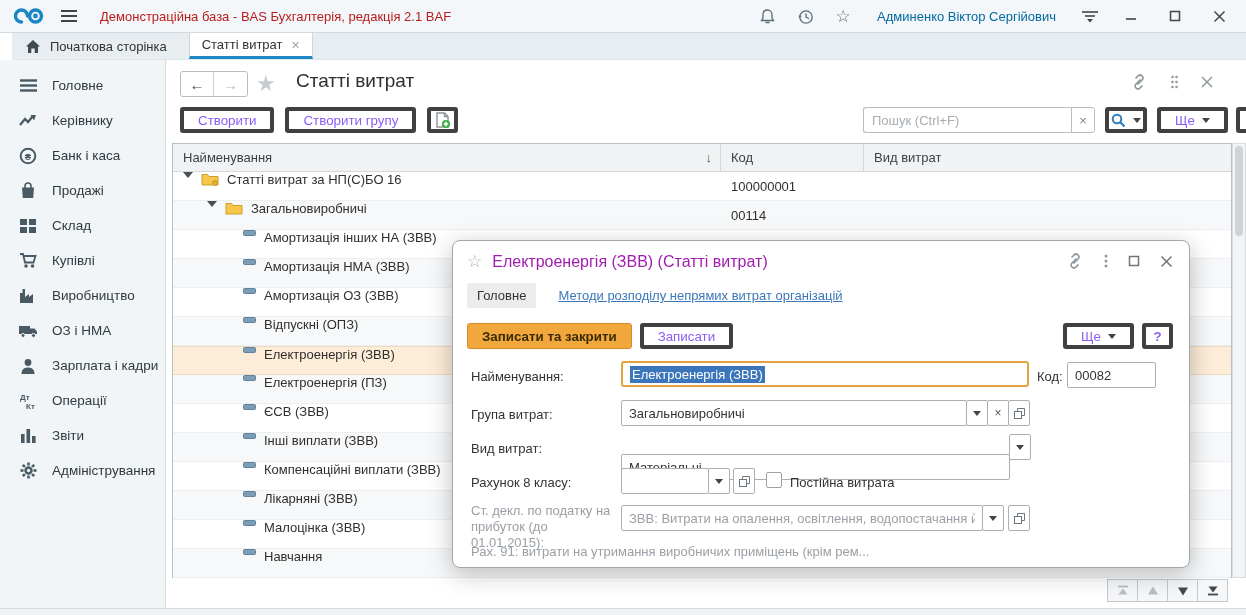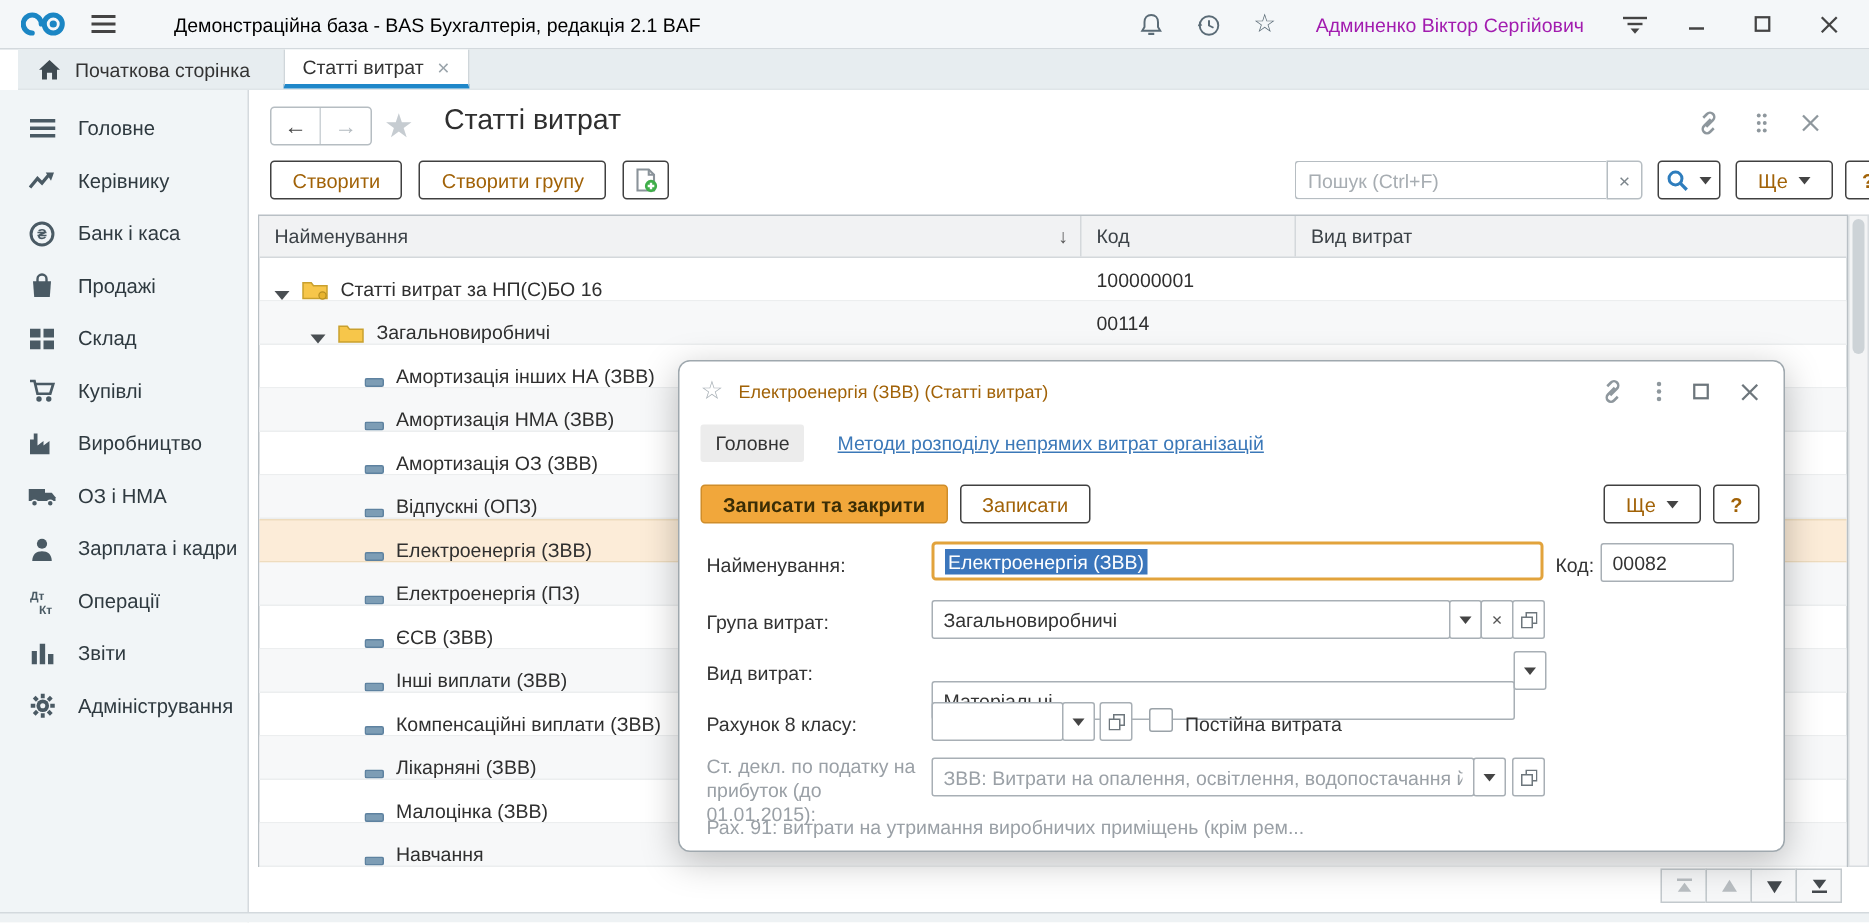--- a/index.html
+++ b/index.html
@@ -4,24 +4,24 @@
 <style>
   * { margin:0; padding:0; box-sizing:border-box; }
   html,body { width:1246px; height:615px; }
   body { font-family:"Liberation Sans","DejaVu Sans",sans-serif; font-size:13px; color:#333; background:#fff; position:relative; overflow:hidden; }
   .abs { position:absolute; }
 
   
   .topbar { left:0; top:0; width:1246px; height:33px; background:#f4f7f9; border-bottom:1px solid #d3d9dd; display:flex; align-items:center; }
   .logo { margin-left:14px; display:flex; align-items:center; }
   .hamburger { margin-left:16px; cursor:pointer; }
-  .app-title { margin-left:38px; color:#000000; }
+  .app-title { margin-left:22px; color:#b91c1c; }
   .topbar-right { margin-left:auto; display:flex; align-items:center; gap:18px; padding-right:14px; }
   .tb-icon { width:20px; height:20px; display:flex; align-items:center; justify-content:center; color:#5a6b76; }
-  .username { color:#a21caf; margin:0 6px; }
+  .username { color:#0369a1; margin:0 6px; }
   .winbtn { width:26px; height:20px; display:flex; align-items:center; justify-content:center; color:#444; }
 
   
   .tabbar { left:12px; top:33px; width:1246px; height:27px; background:#e7edf0; display:flex; align-items:stretch; border-bottom:1px solid #dfe5e8;}
   .tab-home { display:flex; align-items:center; gap:9px; padding:0 22px 0 13px; color:#333; }
   .tab { display:flex; align-items:center; gap:9px; padding:0 12px; background:#fff; border-left:1px solid #cfd6da; border-right:1px solid #cfd6da; border-bottom:3px solid #1f87c9; color:#333; }
   .tab-close { color:#9aa4ab; font-size:14px; }
 
   
   .sidebar { left:0; top:60px; width:166px; height:555px; background:#f1f5f7; border-right:1px solid #d5dade; padding-top:8px; }
@@ -32,59 +32,59 @@
   .main-bg { left:166px; top:60px; width:1080px; height:555px; background:#fff; }
   .navbtns { left:180px; top:71px; display:flex; border:1px solid #b6bdc2; border-radius:3px; overflow:hidden; background:#fff; }
   .navbtn { width:33px; height:24px; display:flex; align-items:center; justify-content:center; font-size:15px; }
   .navbtn.back { color:#444; border-right:1px solid #ccd2d6; }
   .navbtn.fwd { color:#b4bbc0; }
   .hdr-star { left:256px; top:71px; font-size:22px; color:#c6ccd1; }
   .page-title { left:296px; top:70px; font-size:19px; color:#2f2f2f; }
   .main-top-icons { left:1130px; top:74px; display:flex; gap:22px; align-items:center; color:#8e979d; }
 
   
-  .btn { display:inline-flex; align-items:center; justify-content:center; background:#fff; border:1px solid #404040; border-radius:3px; height:26px; padding:0 14px; color:#a16207; cursor:pointer; }
+  .btn { display:inline-flex; align-items:center; justify-content:center; background:#fff; border:4px solid #404040; border-radius:3px; height:26px; padding:0 14px; color:#8b5cf6; cursor:pointer; }
   .toolbar-left { left:180px; top:107px; display:flex; gap:11px; align-items:center; }
   .iconbtn { width:31px; padding:0; }
   .toolbar-right { left:845px; top:107px; display:flex; align-items:center; }
   .search-wrap { display:flex;margin-left:18px; }
   .search-input { width:208px; height:26px; border:1px solid #b6bdc2; border-right:none; border-radius:3px 0 0 3px; padding:0 8px; font-size:13px; color:#333; background:#fff; }
   .search-input::placeholder { color:#a7adb2; }
   .search-clear { width:24px; height:26px; border:1px solid #b6bdc2; border-radius:0 3px 3px 0; display:flex; align-items:center; justify-content:center; color:#7c858b; font-size:13px; background:#fff; }
   .caret { width:0; height:0; border-left:4px solid transparent; border-right:4px solid transparent; border-top:5px solid #444; display:inline-block; margin-left:7px; }
   .gap8 { width:8px; } .gap10 { width:10px; }
 
   
   .table { left:172px; top:143px; width:1060px; height:435px; border:1px solid #b9c0c5; background:#fff; }
   .thead { display:flex; height:28px; background:#f1f2f3; border-bottom:1px solid #d4d8db; color:#3f4His4; }
   .th { display:flex; align-items:center; padding-left:10px; color:#3c4247; border-right:1px solid #d4d8db; font-size:13px; }
   .th:last-child { border-right:none; }
   .c-name { width:548px; } .c-code { width:143px; } .c-kind { width:167px; } .c-acc { flex:1; }
   .sort-arrow { margin-left:auto; margin-right:8px; color:#555; }
   .trow { display:flex; height:29px; align-items:center; border-bottom:1px solid #eceeef; font-size:13px; color:#2f2f2f; }
   .trow.stripe { background:#f7f8f9; }
   .trow.selected { background:#fcecd8; border-top:1px solid #eedcbe; border-bottom:1px solid #eedcbe; }
-  .cell-name { width:548px; display:flex; align-items:flex-end; height:100%; }
+  .cell-name { width:548px; display:flex; align-items:flex-start; height:100%; }
   .cell-code { width:143px; padding-left:10px; } .cell-kind { width:167px; padding-left:10px; } .cell-acc { flex:1; }
   .ind0 { padding-left:10px; } .ind1 { padding-left:34px; } .ind2 { padding-left:70px; }
   .tree-caret { width:0; height:0; border-left:5px solid transparent; border-right:5px solid transparent; border-top:6px solid #4a4f53; margin-right:8px; }
   .row-label { margin-left:8px; }
 
   
   .list-nav { left:1108px; top:579px; display:flex; }
   .list-nav .nb { width:31px; height:23px; background:#f6f7f8; border:1px solid #c3c9cd; display:flex; align-items:center; justify-content:center; margin-left:-1px; }
   .vscroll { left:1232px; top:143px; width:14px; height:435px; background:#f3f4f5; border:1px solid #d9dde0; }
   .vthumb { position:absolute; left:2px; top:2px; width:8px; height:90px; background:#cdd3d7; border-radius:4px; }
   .statusline { left:0; top:608px; width:1246px; height:7px; background:#eef2f4; border-top:1px solid #d3d9dd; }
 
   
   .dialog { left:452px; top:240px; width:738px; height:328px; background:#fff; border:1px solid #9fa8ae; border-radius:8px; box-shadow:0 6px 24px rgba(0,0,0,.25); }
   .dlg-title-row { position:absolute; left:14px; top:10px; display:flex; align-items:center; gap:10px; }
   .dlg-star { color:#a9b1b7; font-size:17px; }
-  .dlg-title { font-size:12px; color:#a16207;text-align:center; }
+  .dlg-title { font-size:16px; color:#a21caf;text-align:center; }
   .dlg-icons { position:absolute; right:16px; top:12px; display:flex; gap:20px; align-items:center; color:#8e979d; }
   .dlg-tabs { position:absolute; left:14px; top:42px; display:flex; align-items:center; gap:22px; }
   .dlg-tab-active { background:#ececec; padding:5px 10px; color:#333; border-radius:2px; }
   .dlg-link { color:#3b78b8; text-decoration:underline; }
   .dlg-btnrow { position:absolute; left:14px; top:82px; right:16px; display:flex; align-items:center; }
   .btn-primary { background:#f1a73b; border:1px solid #cf8d2a; color:#3a2d05; font-weight:bold; }
   .frm-label { position:absolute; color:#333; font-size:13px; }
   .frm-label.dim, .dim { color:#9aa0a6; }
   .fld { position:absolute; height:26px; border:1px solid #a8afb5; border-radius:2px; background:#fff; display:flex; align-items:center; padding:0 7px; font-size:13px; }
   .fld input { border:none; outline:none; width:100%; font-size:13px; color:#333; background:transparent; font-family:inherit; }

